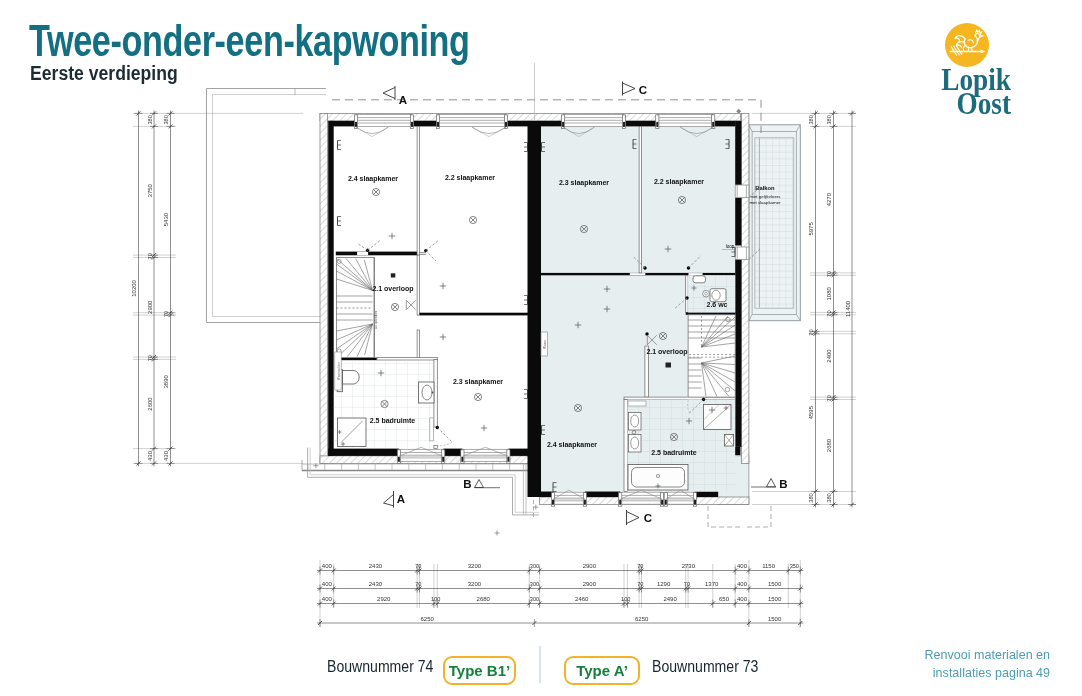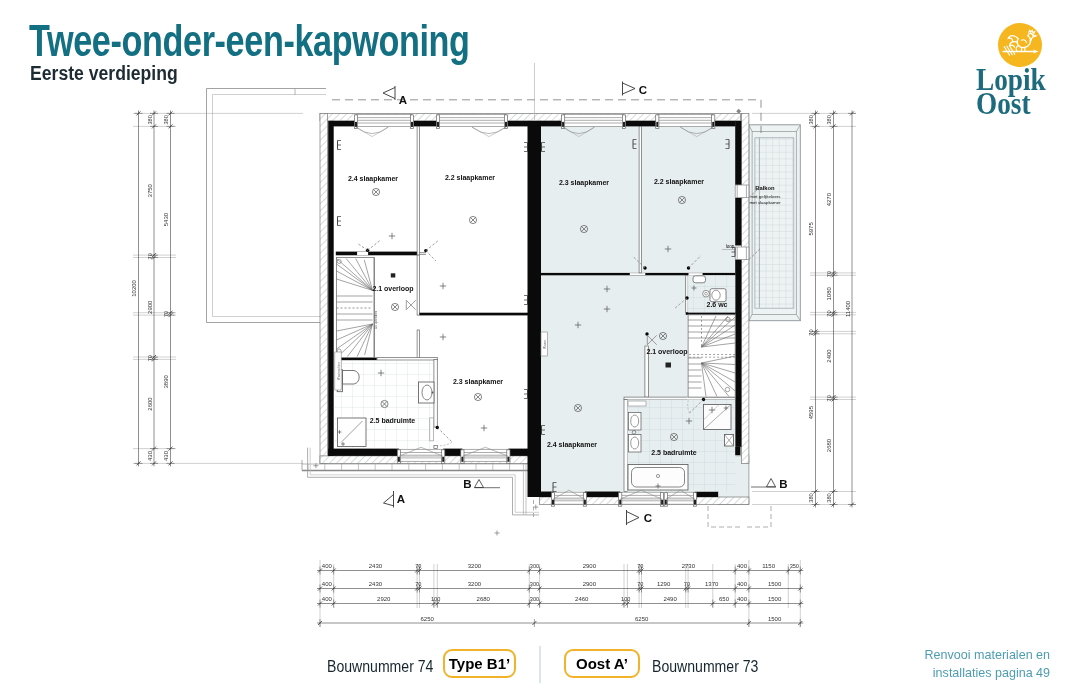--- a/index.html
+++ b/index.html
@@ -1,27 +1,27 @@
 <!DOCTYPE html>
 <html><head><meta charset="utf-8">
 <style>
 html,body{margin:0;padding:0;background:#fff;width:1082px;height:696px;overflow:hidden}
 body{font-family:"Liberation Sans",sans-serif;position:relative}
 .title{position:absolute;left:29px;top:15px;font-size:45px;font-weight:bold;color:#136f82;letter-spacing:-0.5px;transform:scaleX(0.76);transform-origin:left top;white-space:nowrap}
 .sub{position:absolute;left:30px;top:62px;font-size:20px;font-weight:600;color:#1d2b33;letter-spacing:0px;transform:scaleX(0.88);transform-origin:left top}
 .legend{position:absolute;top:646px;left:0;width:1040px;height:40px}
 .b74{position:absolute;left:327px;top:12px;font-size:16px;font-weight:500;color:#16262e;transform:scaleX(0.88);transform-origin:left top}
 .b73{position:absolute;left:652px;top:12px;font-size:16px;font-weight:500;color:#16262e;transform:scaleX(0.88);transform-origin:left top}
-.pill{position:absolute;top:3px;height:25px;border:2px solid #f2b32a;border-radius:9px;display:flex;align-items:center;justify-content:center;font-size:15px;font-weight:600;color:#000000;background:#fff}
+.pill{position:absolute;top:10px;height:25px;border:2px solid #f2b32a;border-radius:9px;display:flex;align-items:center;justify-content:center;font-size:15px;font-weight:600;color:#15803d;background:#fff}
 .pillB{left:443px;width:69px}
 .pillA{left:564px;width:72px}
 .div{position:absolute;left:539px;top:0;width:2px;height:37px;background:#d9e7ea}
 .renvooi{position:absolute;right:32px;top:646px;font-size:13.5px;color:#4d9db2;text-align:right;line-height:17.5px;font-weight:500;transform:scaleX(0.93);transform-origin:right top}
 .pagenum{position:absolute;left:13px;top:691.5px;font-size:15px;font-weight:bold;color:#136f82}
-.logo{position:absolute;left:970px;top:22px;width:100px;text-align:left}
+.logo{position:absolute;left:917px;top:22px;width:100px;text-align:right}
 .logotxt{font-family:"Liberation Serif",serif;font-weight:bold;color:#1d6b7c;font-size:31px;line-height:24px;margin-top:0px;letter-spacing:0px;transform:scaleX(0.88);transform-origin:center top}
 </style></head>
 <body>
 
 <div class="title">Twee-onder-een-kapwoning</div>
 
 <div class="sub">Eerste verdieping</div>
 
 <div class="logo">
 <svg width="46" height="46" viewBox="0 0 46 46" style="display:block;margin:0 auto">
@@ -1181,19 +1181,19 @@
 </svg>
 
 <div class="legend">
 
 <div class="b74">Bouwnummer 74</div>
 
 <div class="pill pillB">Type B1’</div>
 
 <div class="div"></div>
 
-<div class="pill pillA">Oost A’</div>
+<div class="pill pillA">Type A’</div>
 
 <div class="b73">Bouwnummer 73</div>
 </div>
 
 <div class="renvooi">Renvooi materialen en<br>installaties pagina 49</div>
 
 <div class="pagenum">42</div>
 </body></html>

